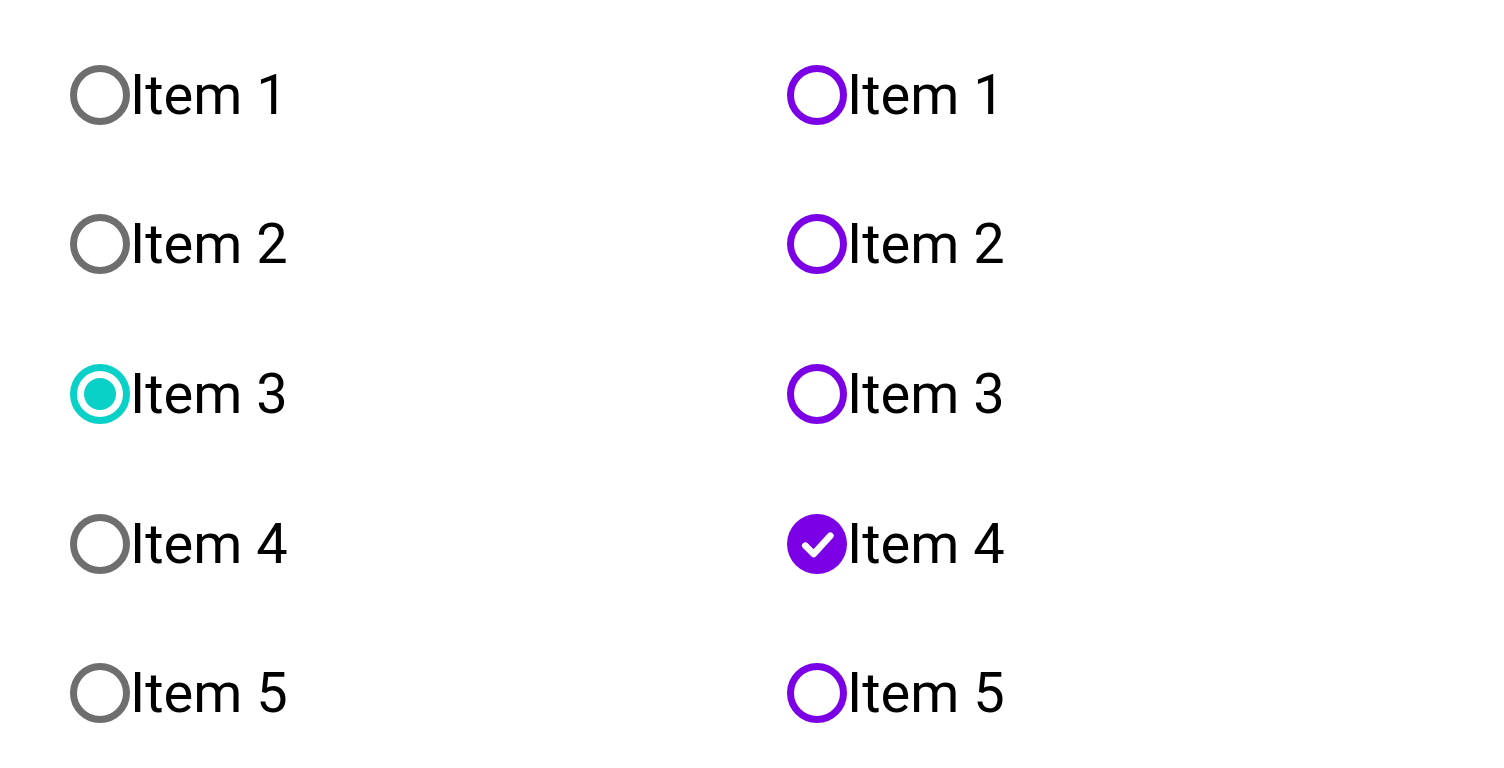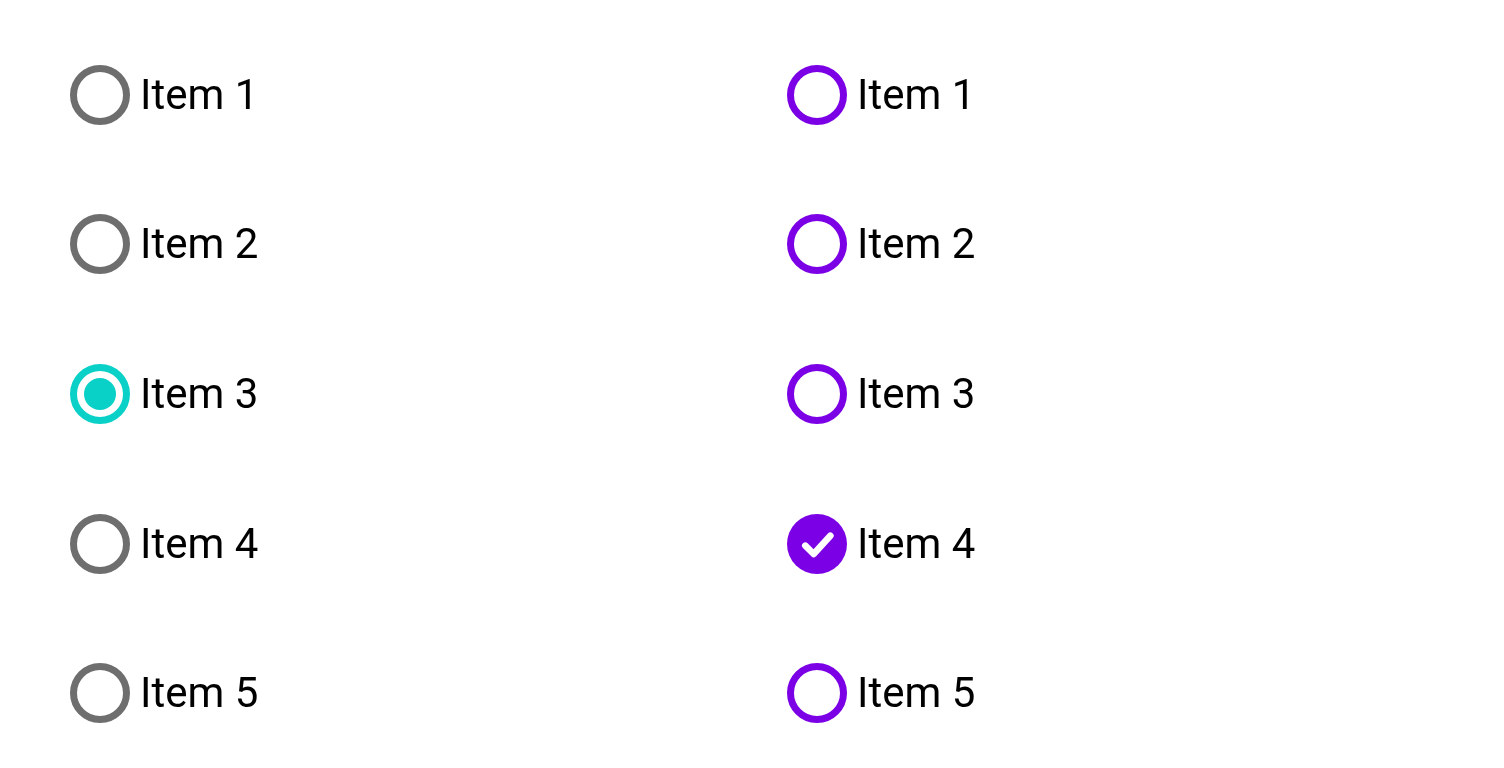--- a/index.html
+++ b/index.html
@@ -60,23 +60,22 @@
       background: #7b00e6;
       display: flex;
       align-items: center;
       justify-content: center;
     }
     .radio-selected-purple-check svg {
       width: 40px;
       height: 40px;
     }
     .label {
-      font-size: 42px;
+      font-size: 56px;
       color: #000000;
-      margin-left: 10px;
       line-height: 1;
     }
   </style>
 </head>
 <body>
 
 <div class="column">
   <div class="option-row">
     <div class="radio-circle radio-unselected-gray"></div>
     <span class="label">Item 1</span>

